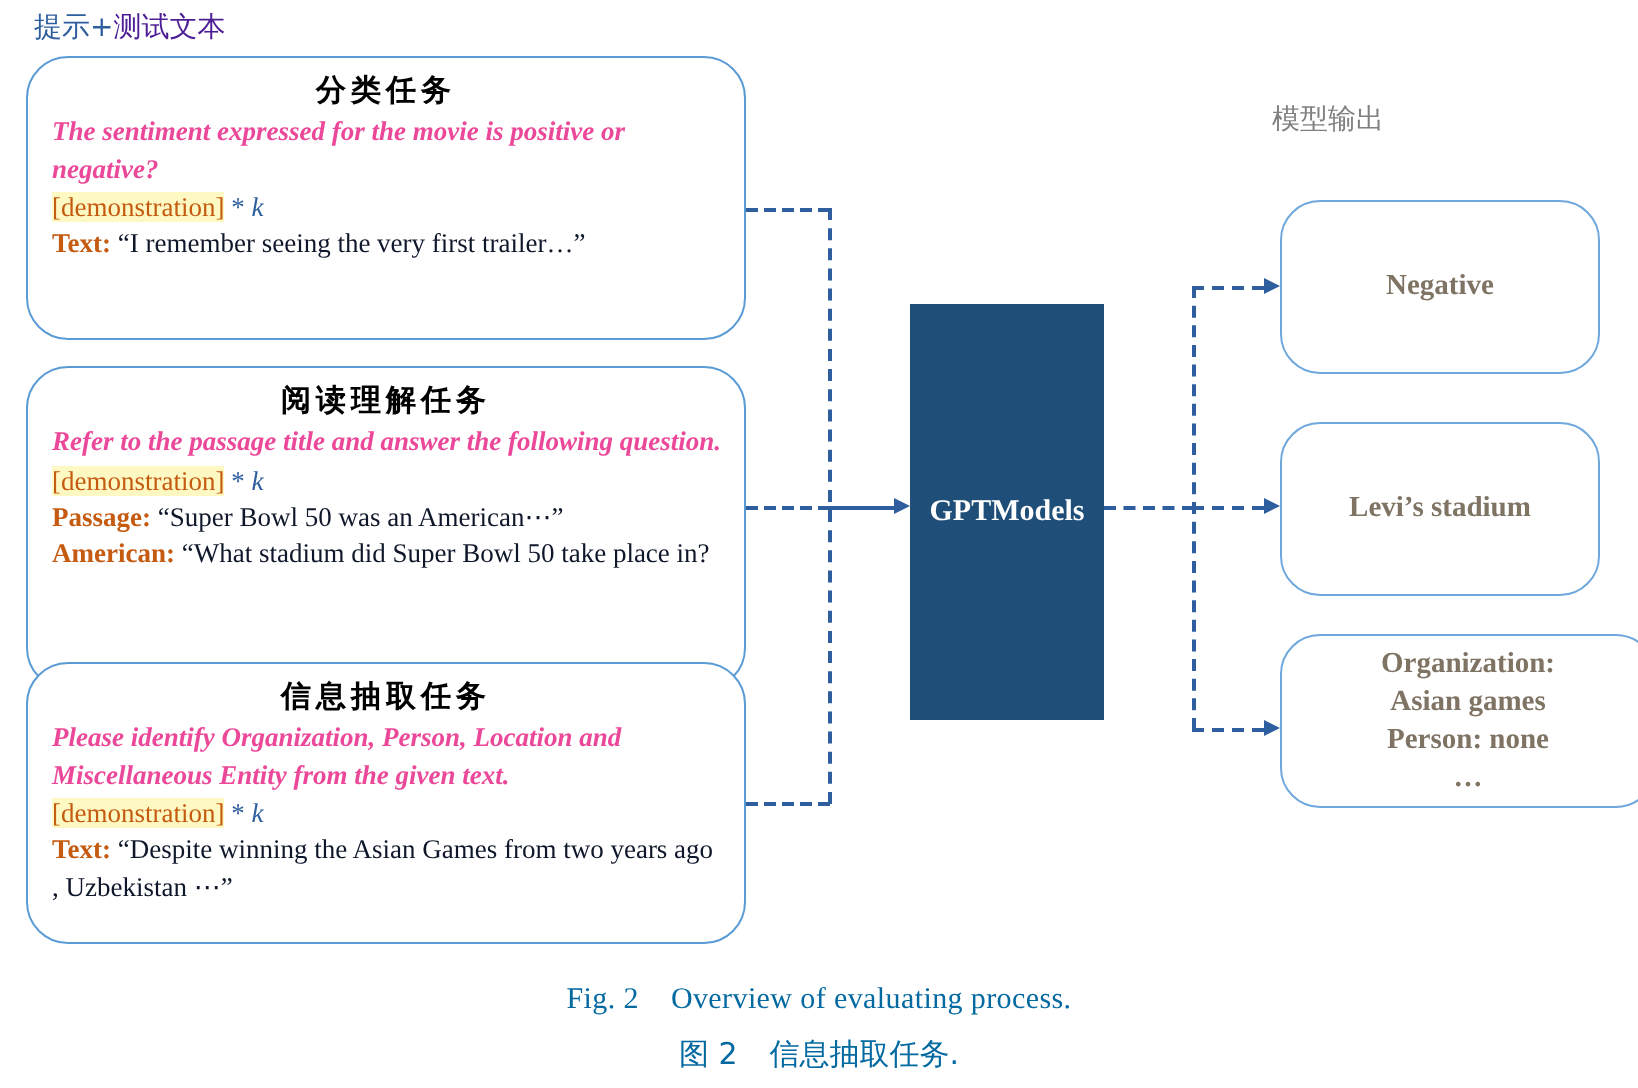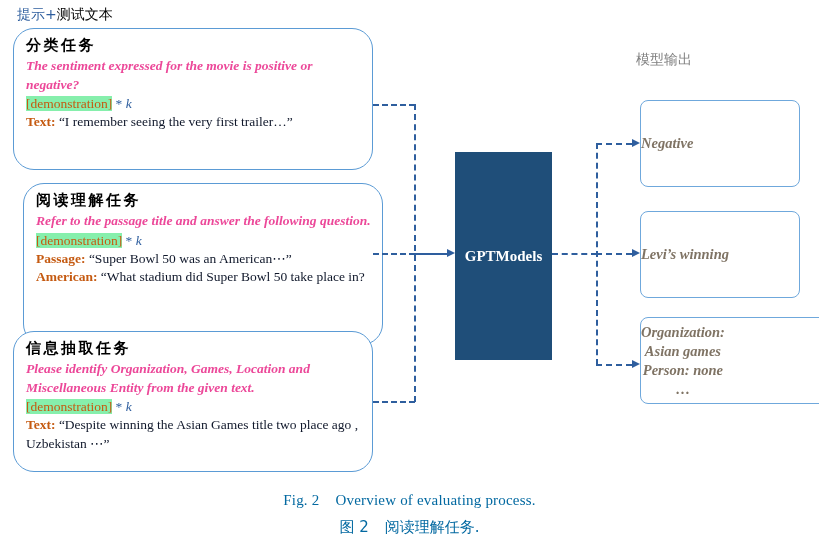--- a/index.html
+++ b/index.html
@@ -21,55 +21,55 @@
     position: absolute;
     left: 17px;
     top: 4px;
     font-family: "DejaVu Sans", "Liberation Sans", sans-serif;
     font-size: 14px;
     line-height: 20px;
     white-space: nowrap;
   }
   .tl-blue { color: #2E5E9E; }
   .tl-plus { color: #2E5E9E; }
-  .tl-orange { color: #000000; }
+  .tl-orange { color: #4c1d95; }
 
   
   .card {
     position: absolute;
     box-sizing: border-box;
     border: 1.3px solid #5B9BD5;
     border-radius: 21px;
     background: #ffffff;
   }
   .card-title {
-    text-align: left;
+    text-align: center;
     color: #000000;
     font-weight: bold;
     font-size: 15px;
     letter-spacing: 2.5px;
     font-family: "DejaVu Sans", "Liberation Sans", sans-serif;
     line-height: 20px;
-    margin: 6px 0 2px 12px;
+    margin: 6px 0 2px 0;
   }
   .card-body {
     padding: 0 10px 0 12px;
     font-size: 13.5px;
     line-height: 18.5px;
   }
   .ln { white-space: normal; }
   .instr {
     color: #ec4899;
     font-weight: bold;
     font-style: italic;
   }
   .demo-line { line-height: 19px; }
   .demo {
     color: #C55A11;
-    background: #86efac;
+    background: #fef9c3;
   }
   .demo-k {
     color: #2E5E9E;
     font-style: italic;
   }
   .demo-star { color: #2E5E9E; }
   .fieldname {
     color: #C55A11;
     font-weight: bold;
   }
@@ -101,30 +101,30 @@
     font-size: 14px;
     color: #808080;
     white-space: nowrap;
   }
 
   
   .outbox {
     position: absolute;
     box-sizing: border-box;
     border: 1.3px solid #6FA8DC;
-    border-radius: 8px;
+    border-radius: 20px;
     background: #ffffff;
     display: flex;
     align-items: center;
+    justify-content: center;
     text-align: center;
     color: #7F7364;
     font-weight: bold;
     font-size: 14.5px;
     line-height: 19px;
-    font-style: italic;
   }
 
   
   .dash-h {
     position: absolute;
     height: 0;
     border-top: 2px dashed #2E5E9E;
   }
   .dash-v {
     position: absolute;
@@ -173,36 +173,36 @@
 
   <div class="card" style="left:13px; top:28px; width:360px; height:142px;">
     <div class="card-title">分类任务</div>
     <div class="card-body">
       <div class="ln instr">The sentiment expressed for the movie is positive or negative?</div>
       <div class="ln demo-line"><span class="demo">[demonstration]</span><span class="demo-star"> * </span><span class="demo-k">k</span></div>
       <div class="ln"><span class="fieldname">Text:</span><span class="fieldval"> “I remember seeing the very first trailer…”</span></div>
     </div>
   </div>
 
-  <div class="card" style="left:23px; top:183px; width:360px; height:162px;">
+  <div class="card" style="left:13px; top:183px; width:360px; height:162px;">
     <div class="card-title">阅读理解任务</div>
     <div class="card-body">
       <div class="ln instr">Refer to the passage title and answer the following question.</div>
       <div class="ln demo-line"><span class="demo">[demonstration]</span><span class="demo-star"> * </span><span class="demo-k">k</span></div>
       <div class="ln"><span class="fieldname">Passage:</span><span class="fieldval"> “Super Bowl 50 was an American⋯”</span></div>
       <div class="ln"><span class="fieldname">American:</span><span class="fieldval"> “What stadium did Super Bowl 50 take place in?</span></div>
     </div>
   </div>
 
   <div class="card" style="left:13px; top:331px; width:360px; height:141px;">
     <div class="card-title">信息抽取任务</div>
     <div class="card-body">
-      <div class="ln instr">Please identify Organization, Games, Location and Miscellaneous Entity from the given text.</div>
+      <div class="ln instr">Please identify Organization, Person, Location and Miscellaneous Entity from the given text.</div>
       <div class="ln demo-line"><span class="demo">[demonstration]</span><span class="demo-star"> * </span><span class="demo-k">k</span></div>
-      <div class="ln"><span class="fieldname">Text:</span><span class="fieldval"> “Despite winning the Asian Games title two place ago , Uzbekistan ⋯”</span></div>
+      <div class="ln"><span class="fieldname">Text:</span><span class="fieldval"> “Despite winning the Asian Games from two years ago , Uzbekistan ⋯”</span></div>
     </div>
   </div>
 
   <div class="dash-h" style="left:373px; top:104px; width:42px;"></div>
 
   <div class="dash-h" style="left:373px; top:253px; width:42px;"></div>
 
   <div class="dash-h" style="left:373px; top:401px; width:42px;"></div>
 
   <div class="dash-v" style="left:414px; top:104px; height:298px;"></div>
@@ -228,30 +228,30 @@
   <div class="dash-h" style="left:596px; top:364px; width:36px;"></div>
   <div class="arrow-head" style="left:632px; top:360px;"></div>
 
   <div class="out-label" style="left:636px; top:51px;text-align:right;">模型输出</div>
 
   <div class="outbox" style="left:640px; top:100px; width:160px; height:87px;">
     <span>Negative</span>
   </div>
 
   <div class="outbox" style="left:640px; top:211px; width:160px; height:87px;">
-    <span>Levi’s winning</span>
+    <span>Levi’s stadium</span>
   </div>
 
   <div class="outbox" style="left:640px; top:317px; width:188px; height:87px; white-space:pre-line;">
     <span>Organization:
 Asian games
 Person: none
 …</span>
   </div>
 
   <div class="caption cap-en" style="top:492px;">
     <span>Fig. 2</span><span class="cap-gap"></span><span>Overview of evaluating process.</span>
   </div>
   <div class="caption cap-zh" style="top:518px;">
-    <span>图 2</span><span class="cap-gap"></span><span>阅读理解任务.</span>
+    <span>图 2</span><span class="cap-gap"></span><span>信息抽取任务.</span>
   </div>
 
 </div>
 
 </body></html>

